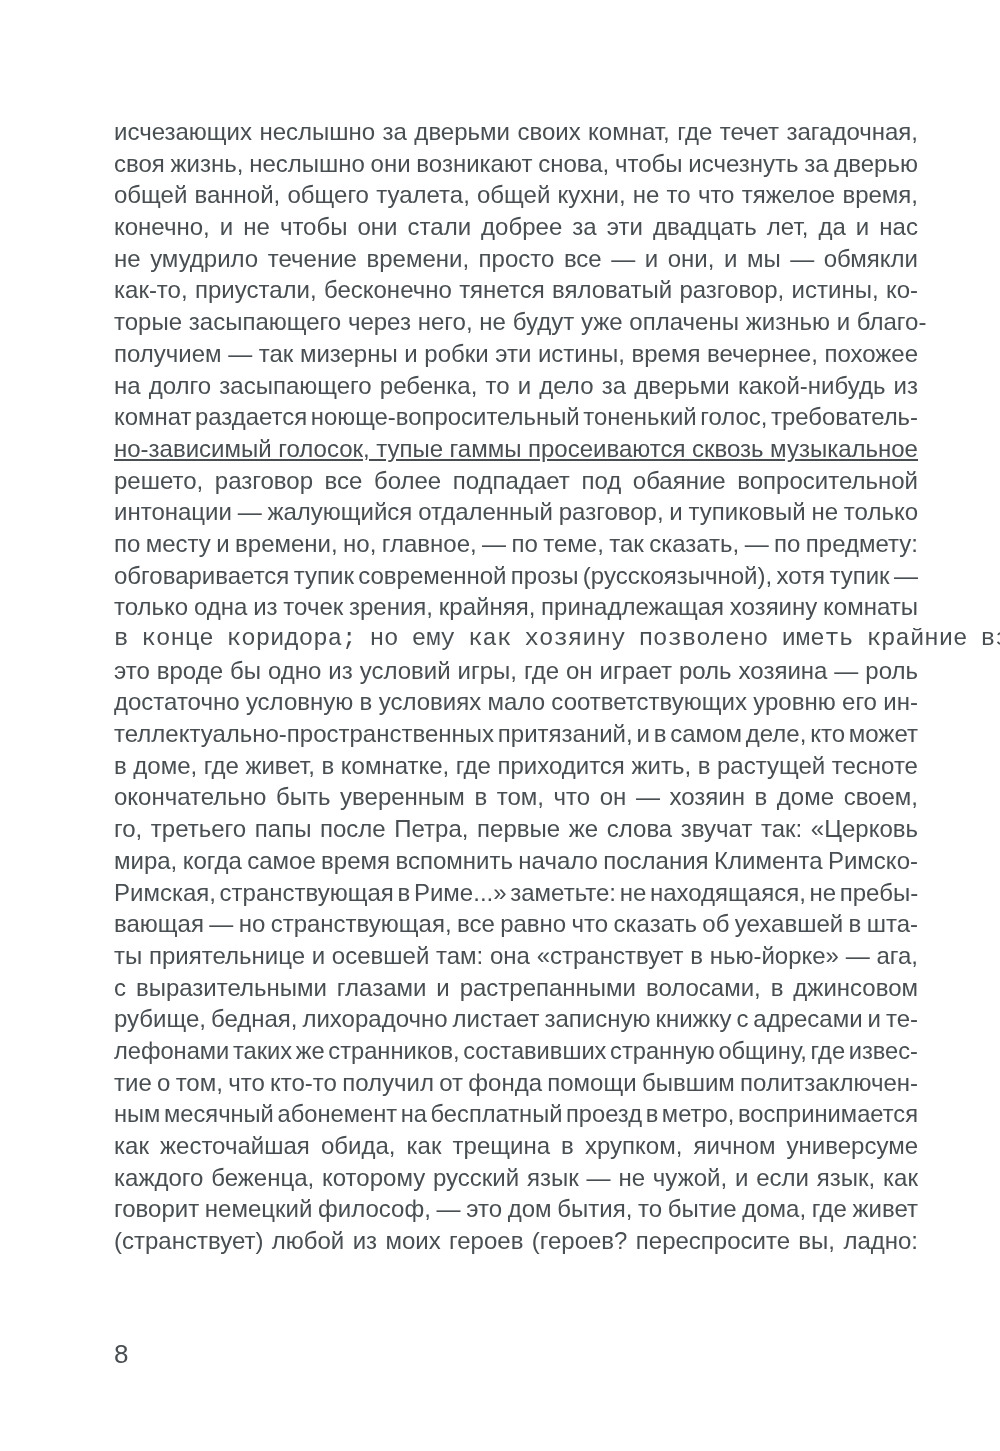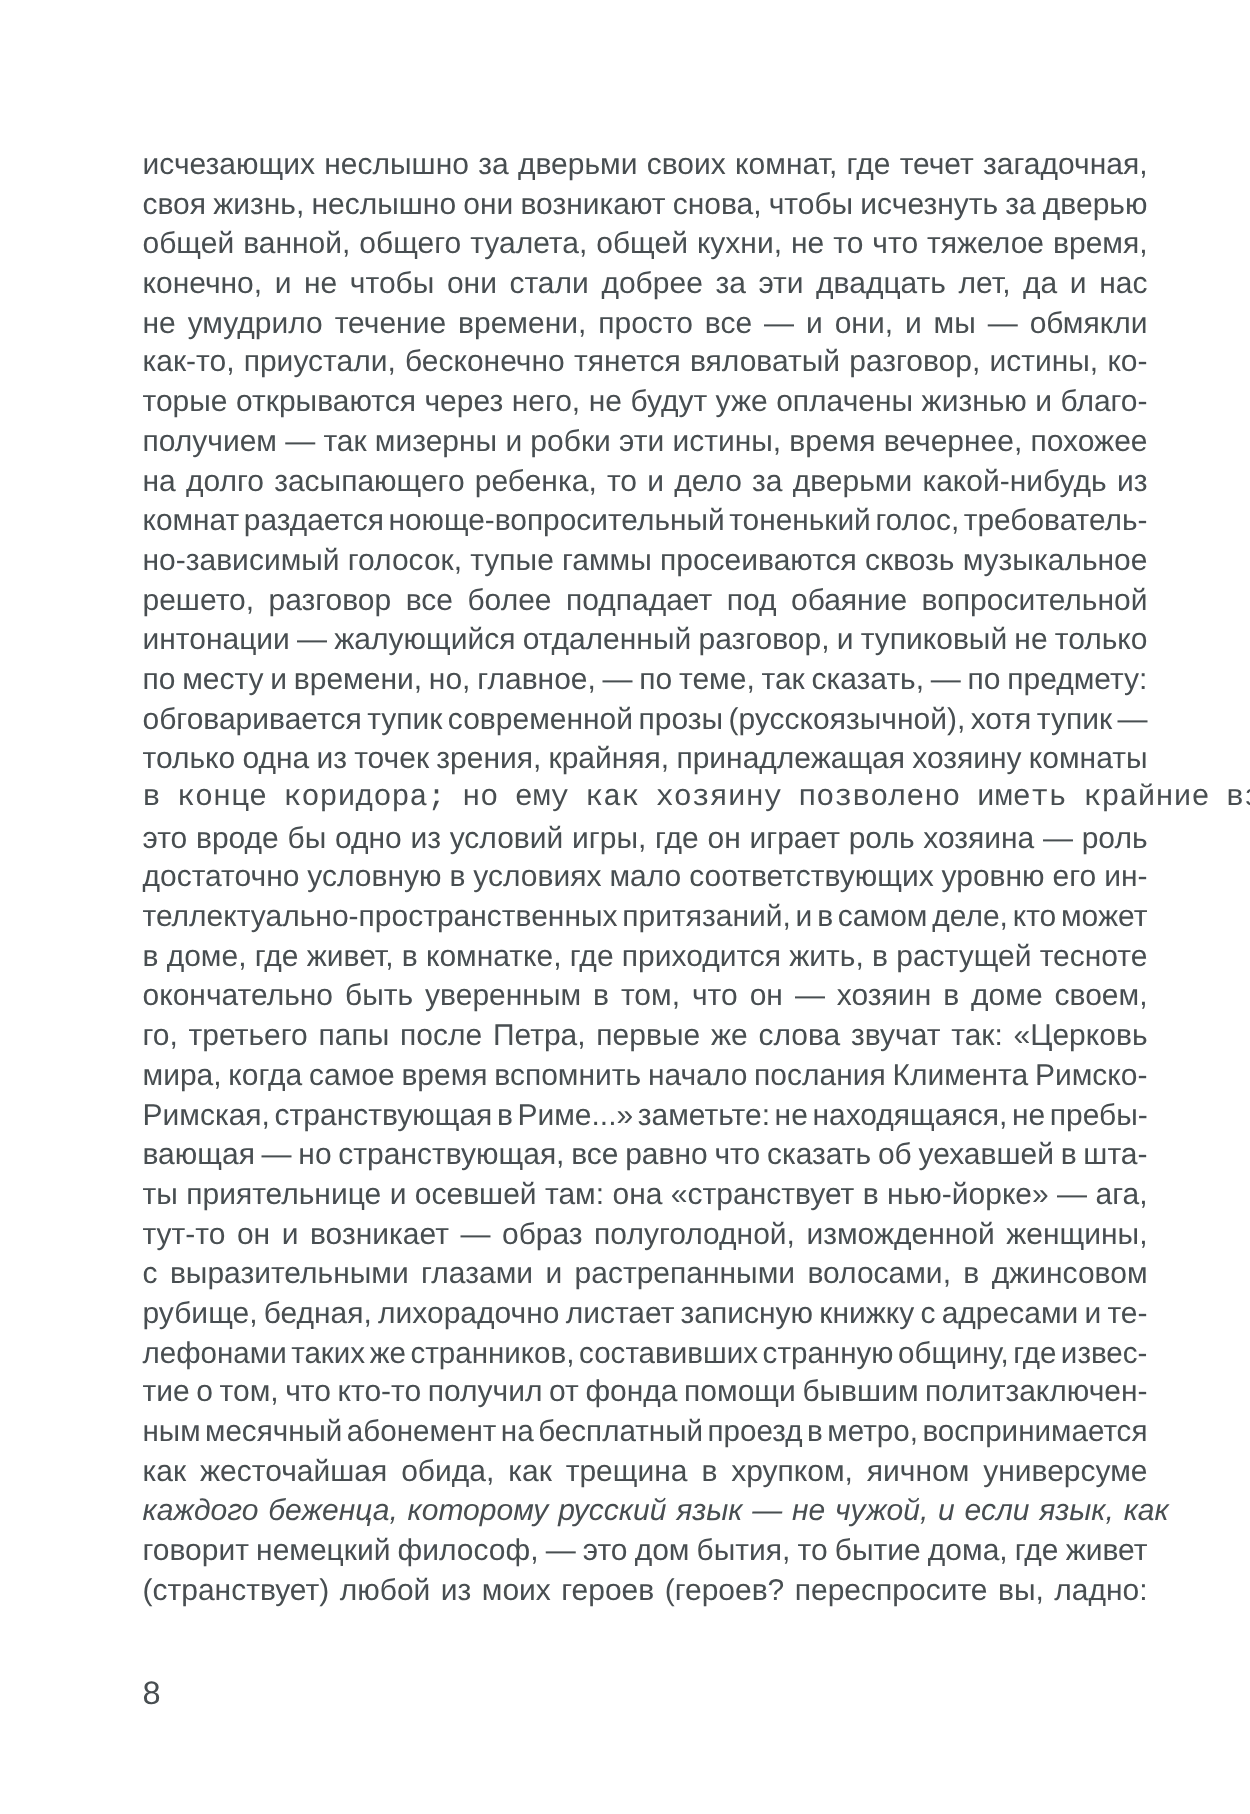--- a/index.html
+++ b/index.html
@@ -44,46 +44,45 @@
 <body>
 
 <div class="page">
   <div class="text-block">
       <div class="tline" style="word-spacing: 0.78px;"><span>исчезающих неслышно за дверьми своих комнат, где течет загадочная,</span></div>
       <div class="tline" style="word-spacing: -0.94px;"><span>своя жизнь, неслышно они возникают снова, чтобы исчезнуть за дверью</span></div>
       <div class="tline" style="word-spacing: 0.53px;"><span>общей ванной, общего туалета, общей кухни, не то что тяжелое время,</span></div>
       <div class="tline" style="word-spacing: 3.39px;"><span>конечно, и не чтобы они стали добрее за эти двадцать лет, да и нас</span></div>
       <div class="tline" style="word-spacing: 2.87px;"><span>не умудрило течение времени, просто все — и они, и мы — обмякли</span></div>
       <div class="tline" style="word-spacing: 0.68px;"><span>как-то, приустали, бесконечно тянется вяловатый разговор, истины, ко-</span></div>
-      <div class="tline" style="word-spacing: 0.11px;"><span>торые открываются через него, не будут уже оплачены жизнью и благо-</span></div>
+      <div class="tline" style="word-spacing: 0.11px;"><span>торые засыпающего через него, не будут уже оплачены жизнью и благо-</span></div>
       <div class="tline" style="word-spacing: -0.09px;"><span>получием — так мизерны и робки эти истины, время вечернее, похожее</span></div>
       <div class="tline" style="word-spacing: 1.49px;"><span>на долго засыпающего ребенка, то и дело за дверьми какой-нибудь из</span></div>
       <div class="tline" style="word-spacing: -3px;"><span style="display: inline-block; transform-origin: 0px 50%; transform: scaleX(0.996);">комнат раздается ноюще-вопросительный тоненький голос, требователь-</span></div>
-      <div class="tline" style="word-spacing: -0.12px;"><span>но-зависимый голосок, тупые гаммы просеиваются сквозь музыкальное</span></div>
+      <div class="tline" style="word-spacing: -0.12px; text-decoration: underline;"><span>но-зависимый голосок, тупые гаммы просеиваются сквозь музыкальное</span></div>
       <div class="tline" style="word-spacing: 4.9px;"><span>решето, разговор все более подпадает под обаяние вопросительной</span></div>
       <div class="tline" style="word-spacing: -0.91px;"><span>интонации — жалующийся отдаленный разговор, и тупиковый не только</span></div>
       <div class="tline" style="word-spacing: -1.27px;"><span>по месту и времени, но, главное, — по теме, так сказать, — по предмету:</span></div>
       <div class="tline" style="word-spacing: -2.3px;"><span>обговаривается тупик современной прозы (русскоязычной), хотя тупик —</span></div>
       <div class="tline" style="word-spacing: -0.89px;"><span>только одна из точек зрения, крайняя, принадлежащая хозяину комнаты</span></div>
       <div class="tline" style="word-spacing: -1.18px; font-family: Liberation Mono, monospace;"><span>в конце коридора; но ему как хозяину позволено иметь крайние взгляды,</span></div>
       <div class="tline" style="word-spacing: 0.3px;"><span>это вроде бы одно из условий игры, где он играет роль хозяина — роль</span></div>
       <div class="tline" style="word-spacing: -0.32px;"><span>достаточно условную в условиях мало соответствующих уровню его ин-</span></div>
       <div class="tline" style="word-spacing: -2.86px;"><span>теллектуально-пространственных притязаний, и в самом деле, кто может</span></div>
       <div class="tline" style="word-spacing: -0.09px;"><span>в доме, где живет, в комнатке, где приходится жить, в растущей тесноте</span></div>
       <div class="tline" style="word-spacing: 2.91px;"><span>окончательно быть уверенным в том, что он — хозяин в доме своем,</span></div>
       <div class="tline" style="word-spacing: 1.95px;"><span>го, третьего папы после Петра, первые же слова звучат так: «Церковь</span></div>
       <div class="tline" style="word-spacing: -1.28px;"><span>мира, когда самое время вспомнить начало послания Климента Римско-</span></div>
       <div class="tline" style="word-spacing: -3px;"><span>Римская, странствующая в Риме...» заметьте: не находящаяся, не пребы-</span></div>
       <div class="tline" style="word-spacing: -1.29px;"><span>вающая — но странствующая, все равно что сказать об уехавшей в шта-</span></div>
       <div class="tline" style="word-spacing: 0.06px;"><span>ты приятельнице и осевшей там: она «странствует в нью-йорке» — ага,</span></div>
-      <div class="tline" style="word-spacing: 2.55px;"><span>тут-то он и возникает — образ полуголодной, изможденной женщины,</span></div>
       <div class="tline" style="word-spacing: 3.24px;"><span>с выразительными глазами и растрепанными волосами, в джинсовом</span></div>
       <div class="tline" style="word-spacing: -1.72px;"><span>рубище, бедная, лихорадочно листает записную книжку с адресами и те-</span></div>
       <div class="tline" style="word-spacing: -3px;"><span style="display: inline-block; transform-origin: 0px 50%; transform: scaleX(0.9861);">лефонами таких же странников, составивших странную общину, где извес-</span></div>
       <div class="tline" style="word-spacing: -1.39px;"><span>тие о том, что кто-то получил от фонда помощи бывшим политзаключен-</span></div>
       <div class="tline" style="word-spacing: -3px;"><span style="display: inline-block; transform-origin: 0px 50%; transform: scaleX(0.9872);">ным месячный абонемент на бесплатный проезд в метро, воспринимается</span></div>
       <div class="tline" style="word-spacing: 4.45px;"><span>как жесточайшая обида, как трещина в хрупком, яичном универсуме</span></div>
-      <div class="tline" style="word-spacing: 1.18px; font-style: italic;"><span>каждого беженца, которому русский язык — не чужой, и если язык, как</span></div>
+      <div class="tline" style="word-spacing: 1.18px;"><span>каждого беженца, которому русский язык — не чужой, и если язык, как</span></div>
       <div class="tline" style="word-spacing: -0.97px;"><span>говорит немецкий философ, — это дом бытия, то бытие дома, где живет</span></div>
       <div class="tline" style="word-spacing: 1.69px;"><span>(странствует) любой из моих героев (героев? переспросите вы, ладно:</span></div>
     </div>
   <div class="page-number">8</div>
 </div>
 
 </body></html>

